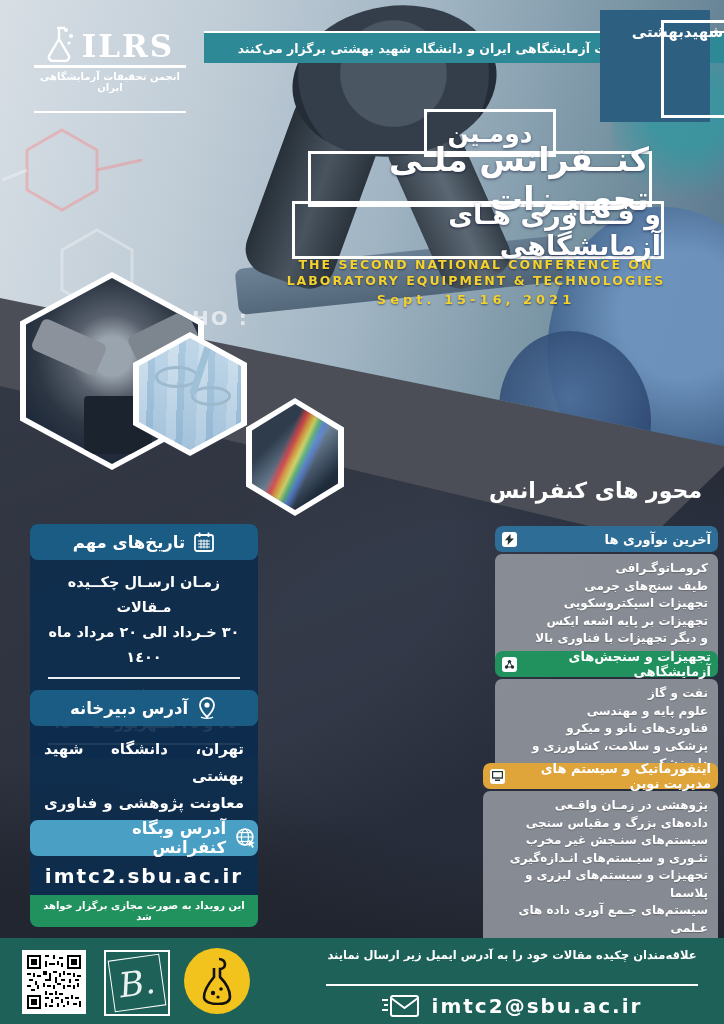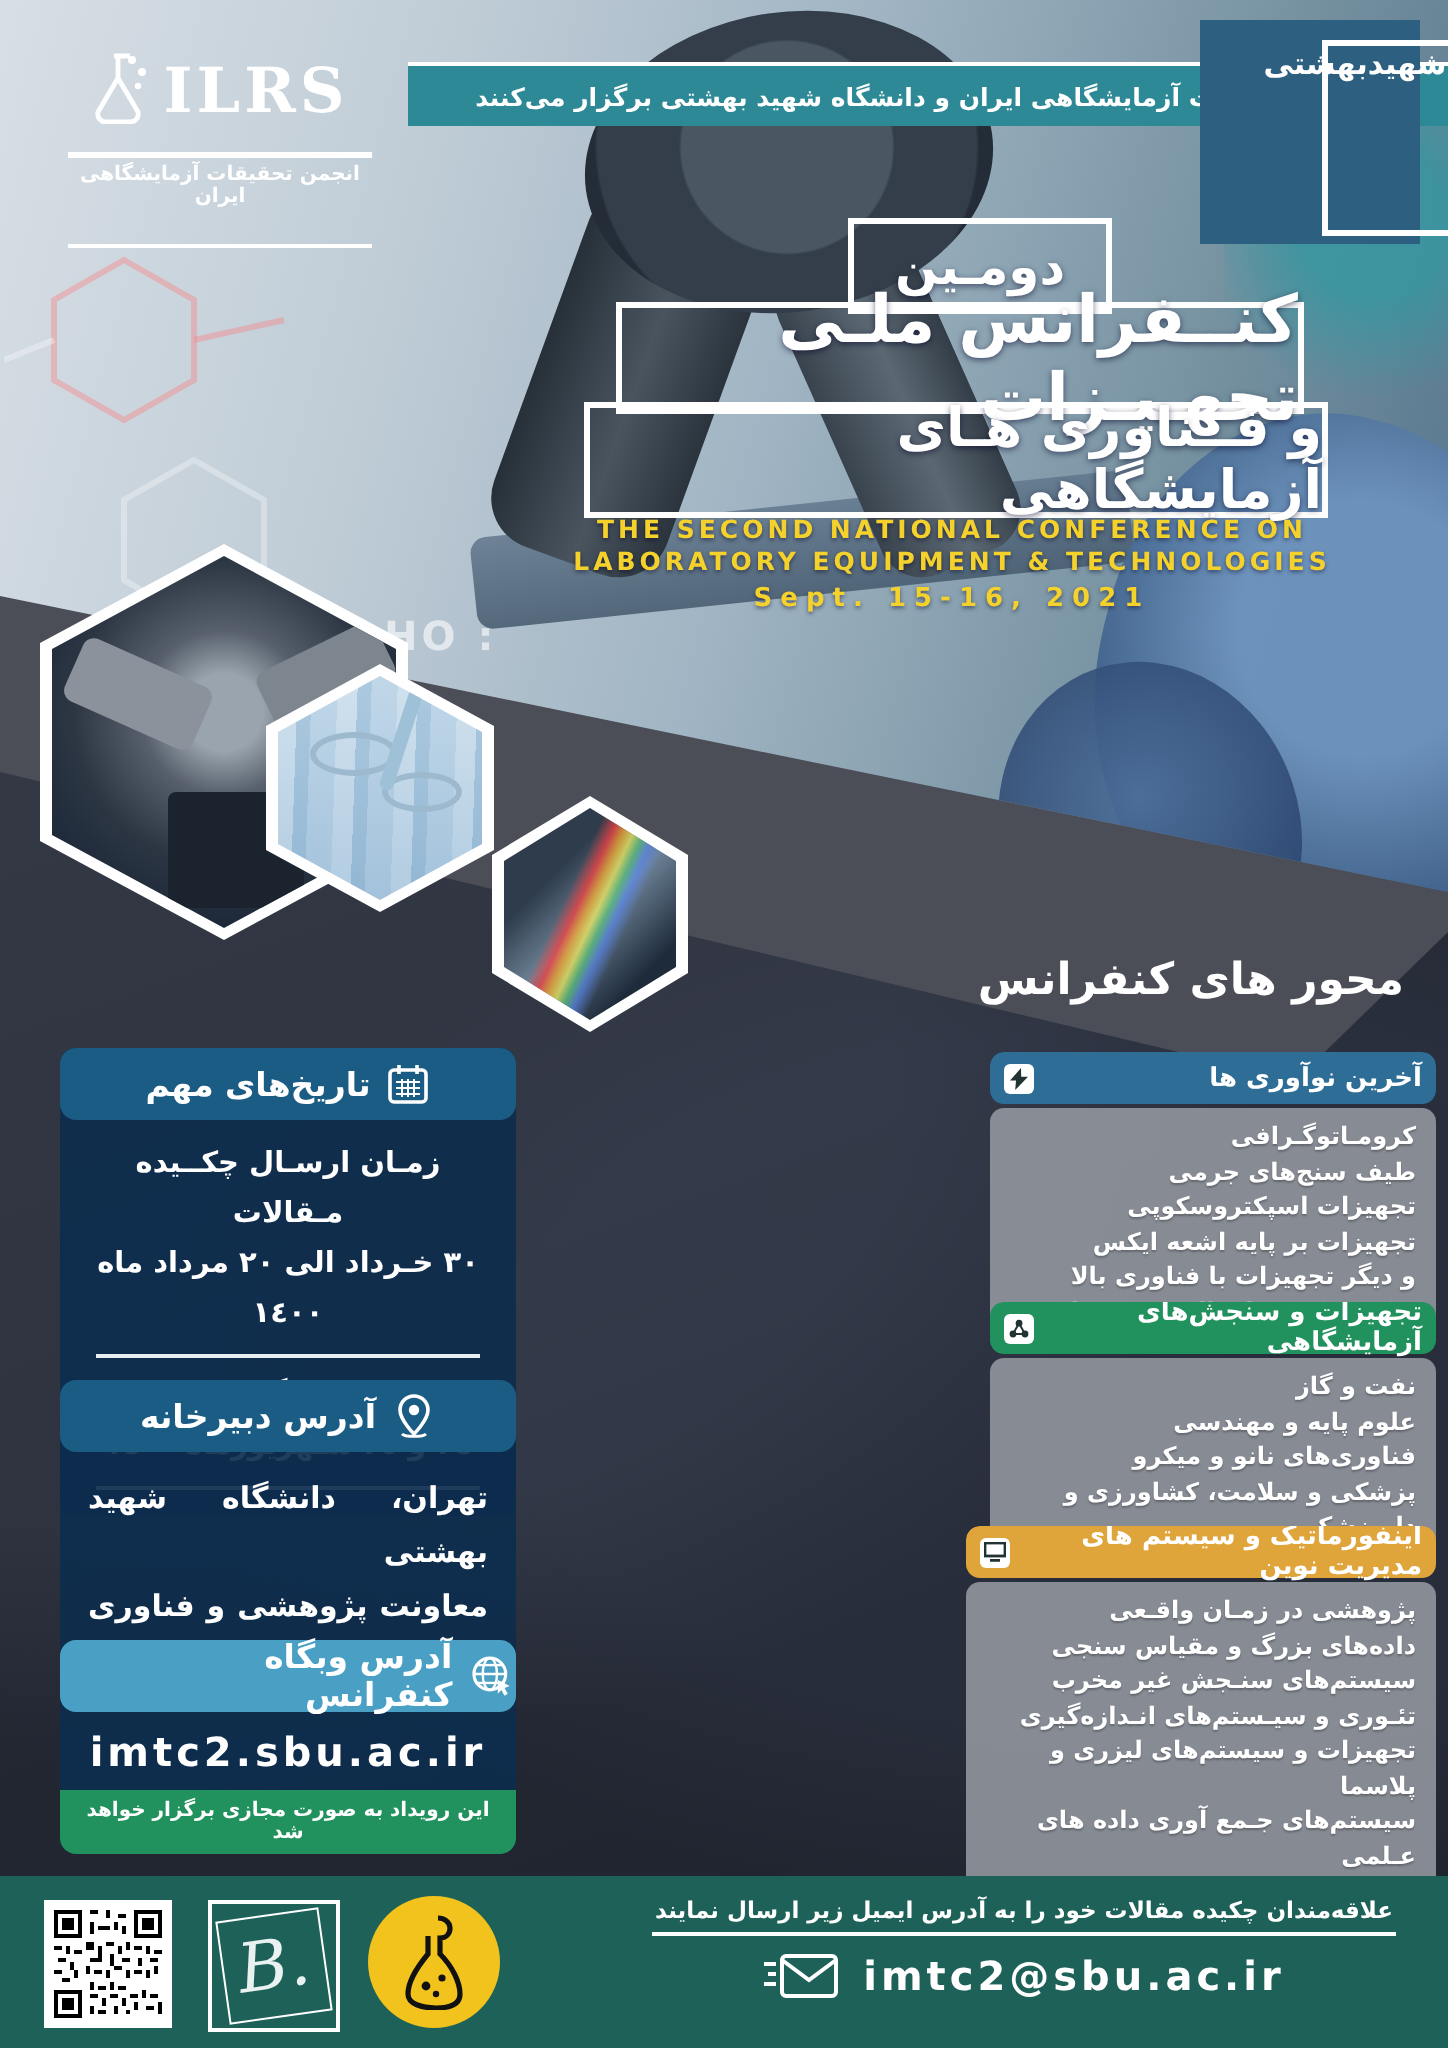--- a/index.html
+++ b/index.html
@@ -39,21 +39,21 @@
       radial-gradient(ellipse at 80% 55%,rgba(90,110,150,.10) 0 40%,transparent 62%),
       linear-gradient(160deg,#2a2e3a 0%,#232732 55%,#20242e 100%);
     clip-path:polygon(0 0,724px 66px,724px 560px,0 560px);}
 
   
   .top-banner{position:absolute;left:204px;top:31px;width:520px;height:30px;background:#2e8996;
     border-top:2px solid #fff;display:flex;align-items:center;justify-content:center;
     font-size:12.5px;font-weight:bold;direction:rtl;}
   .ilrs{position:absolute;left:34px;top:26px;width:152px;text-align:center;}
   .ilrs-row{display:flex;align-items:flex-end;justify-content:center;gap:6px;
-    border-bottom:3px solid #fff;padding-bottom:14px;}
+    border-bottom:3px solid #fff;padding-bottom:3px;}
   .ilrs-acronym{font-family:"DejaVu Serif",serif;font-size:31px;font-weight:bold;letter-spacing:2px;line-height:1;}
   .ilrs-name{direction:rtl;font-size:10px;font-weight:bold;padding:3px 0 18px;border-bottom:2px solid #fff;}
   .sbu-back{position:absolute;left:600px;top:10px;width:110px;height:112px;background:#2d5f80;}
   .sbu{position:absolute;left:613px;top:20px;width:84px;height:92px;border:3px solid #fff;
     display:flex;flex-direction:row;align-items:flex-start;justify-content:center;direction:rtl;margin-left:48px;}
   .sbu div{font-size:15px;font-weight:bold;line-height:19px;letter-spacing:1px;}
 
   
   .title-box{border:3px solid #fff;color:#fff;font-weight:bold;direction:rtl;
     display:flex;align-items:center;justify-content:center;text-shadow:0 1px 3px rgba(0,0,40,.55);}
@@ -126,21 +126,21 @@
   
   .footer{position:absolute;left:0;top:938px;width:724px;height:86px;background:#1e6158;}
   .qr{position:absolute;left:22px;top:12px;width:64px;height:64px;background:#fff;padding:3px;box-sizing:border-box;}
   .logo-b{position:absolute;left:104px;top:12px;width:62px;height:62px;border:2px solid #fff;
     background:#1e6158;display:flex;align-items:center;justify-content:center;}
   .logo-b .inner{width:50px;height:50px;border:1px solid #fff;display:flex;align-items:center;justify-content:center;
     font-family:"DejaVu Serif",serif;font-style:italic;font-size:34px;color:#e9f2f0;transform:rotate(-8deg);}
   .logo-circle{position:absolute;left:184px;top:10px;width:66px;height:66px;border-radius:50%;background:#f2c21d;
     display:flex;align-items:center;justify-content:center;}
   .f-right{position:absolute;right:26px;top:10px;width:372px;text-align:center;}
-  .f-cta{direction:rtl;font-size:11.5px;font-weight:bold;padding-bottom:4px;border-bottom:2px solid #fff;}
+  .f-cta{direction:rtl;font-size:11.5px;font-weight:bold;padding-bottom:22px;border-bottom:2px solid #fff;}
   .f-email-row{display:flex;align-items:center;justify-content:center;gap:12px;margin-top:8px;}
   .f-email{font-size:20px;font-weight:bold;letter-spacing:2px;}
 </style>
 </head>
 <body>
 
 <div class="poster">
 
   <div class="bottom-texture"></div>
   <div class="wedge"></div>

